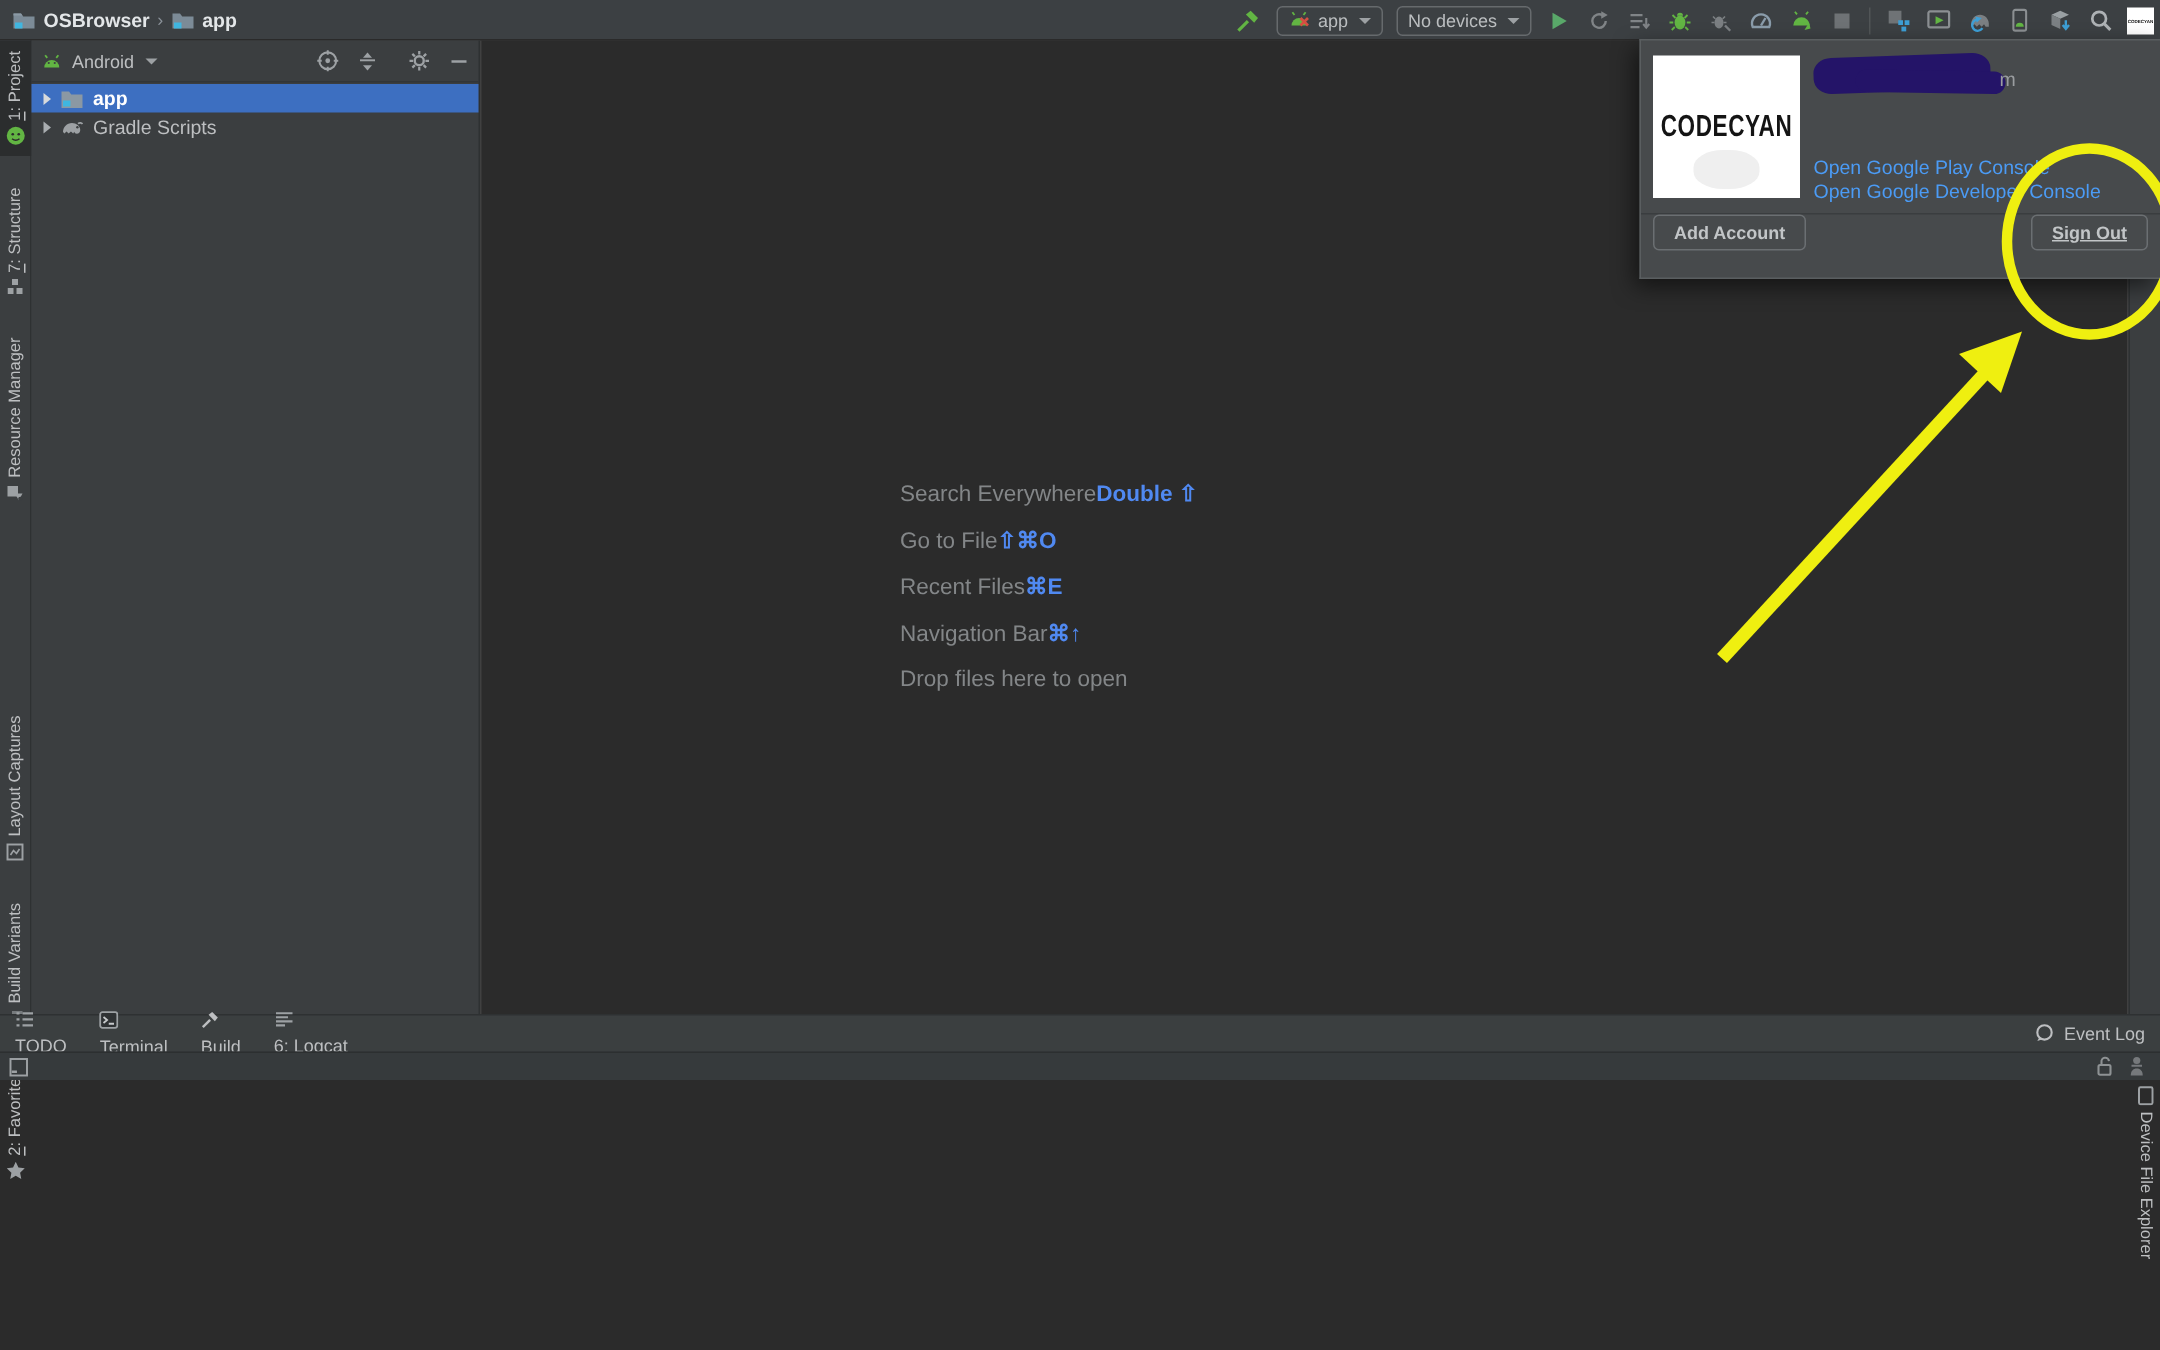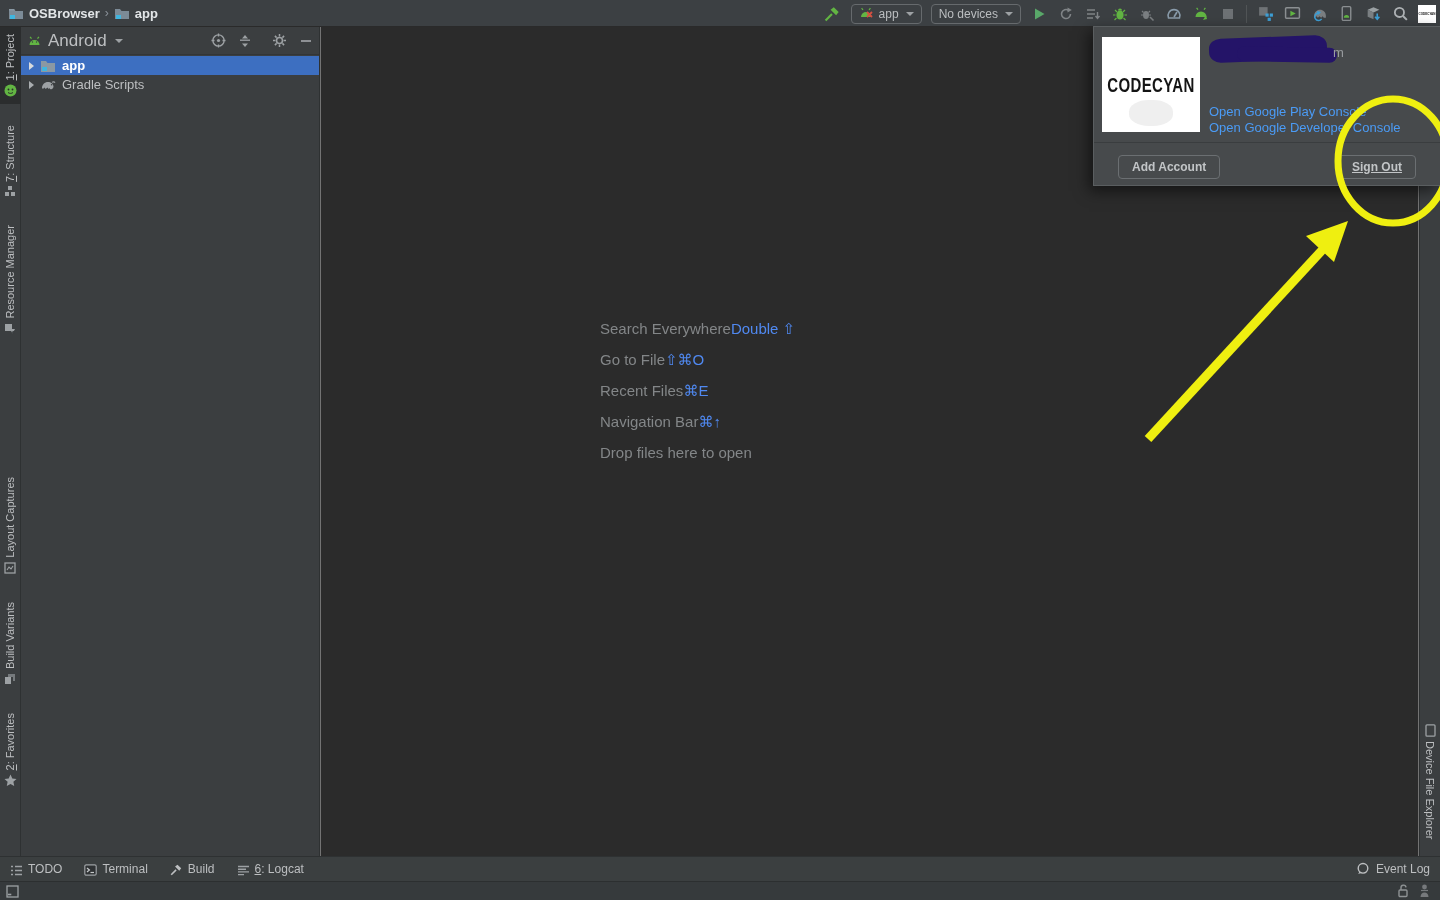--- a/index.html
+++ b/index.html
@@ -1,18 +1,18 @@
 <!DOCTYPE html>
 <html><head>
 <meta charset="utf-8">
 <style>
   * { margin:0; padding:0; box-sizing:border-box; }
   html,body { width:1440px; height:900px; overflow:hidden; background:#2b2b2b;
               font-family:"Liberation Sans", sans-serif; }
-  #app { position:relative; width:1440px; height:900px; background:#737373; }
+  #app { position:relative; width:1440px; height:720px; background:#404040; }
 
   
   .titlebar { position:absolute; top:0; left:0; right:0; height:27px;
               background:#3c4043; display:flex; align-items:center;
               border-bottom:1px solid #2a2a2a; }
   .breadcrumb { display:flex; align-items:center; gap:5px; padding-left:8px;
                 color:#e3e6e8; font-size:13px; font-weight:bold; }
   .crumb-sep { color:#8a9199; font-weight:normal; font-size:12px; }
   .main-toolbar { position:absolute; right:4px; top:0; height:27px;
                   display:flex; align-items:center; gap:9px; }
@@ -36,35 +36,35 @@
                  padding:7px 0; cursor:pointer; width:21px; }
   .stripe-item.active { background:#2b2d2e; }
   .v-up { writing-mode:vertical-rl; transform:rotate(180deg); font-size:11px; color:#bdbfc1; white-space:nowrap; }
   .v-down { writing-mode:vertical-rl; font-size:11px; color:#bdbfc1; white-space:nowrap; }
   .mnemo { text-decoration:underline; }
 
   
   .project-panel { position:absolute; left:21px; top:27px; width:299px; bottom:44px;
                    background:#3b3e40; border-right:1px solid #2e3132; }
   .panel-header { height:28px; display:flex; align-items:center; padding:0 6px;
-                  border-bottom:1px solid #323537; color:#bdbfc1; font-size:17px; }
+                  border-bottom:1px solid #323537; color:#bdbfc1; font-size:12px; }
   .panel-header .hdr-left { display:flex; align-items:center; gap:6px; cursor:pointer; }
   .panel-hdr-actions { margin-left:auto; display:flex; align-items:center; gap:12px; }
   .tree { padding-top:1px; }
   .tree-row { height:19px; display:flex; align-items:center; gap:6px; padding-left:8px;
               font-size:13px; color:#bdbfc1; cursor:pointer; }
   .tree-row.selected { background:#3d6fc1; color:#ffffff; font-weight:bold; }
   .tri-right { width:0; height:0; border-top:4px solid transparent; border-bottom:4px solid transparent;
                border-left:5px solid #a9adb0; }
 
   
   .editor { position:absolute; left:321px; top:27px; right:22px; bottom:44px; background:#2b2b2b; }
   .shortcuts { position:absolute; left:279px; top:293px; display:flex; flex-direction:column; gap:13px; }
   .sc-row { font-size:15px; color:#838688; display:flex; gap:0; align-items:baseline; }
-  .sc-keys { color:#5089f1; font-weight:normal; }
+  .sc-keys { color:#5089f1; font-weight:bold; }
 
   
   .popup { position:absolute; left:1093px; top:26px; width:347px; height:160px;
            background:#474a4c; border:1px solid #5a5e60; border-right:none;
            box-shadow:-4px 5px 14px rgba(0,0,0,.55); z-index:30; }
   .popup-body { display:flex; padding:10px 8px 6px 8px; height:115px; }
   .logo-box { width:98px; height:95px; background:#ffffff; display:flex; flex-direction:column;
               align-items:center; justify-content:center; position:relative; flex:0 0 auto; }
   .logo-text { font-size:15px; font-weight:bold; color:#141414; letter-spacing:.4px;
                transform:scaleY(1.35); }
@@ -72,32 +72,32 @@
                 border-radius:45%; }
   .popup-right { margin-left:9px; display:flex; flex-direction:column; flex:1; }
   .email-line { position:relative; height:30px; }
   .scribble { position:absolute; left:0; top:0; width:118px; height:24px; background:#241468;
               border-radius:12px/10px; transform:rotate(-2deg); }
   .scribble2 { position:absolute; left:28px; top:10px; width:100px; height:15px; background:#241468;
                border-radius:8px; transform:rotate(1deg); }
   .email-suffix { position:absolute; left:124px; top:8px; color:#9a9da0; font-size:13px; }
   .popup-links { margin-top:auto; display:flex; flex-direction:column; }
   .popup-link { color:#4b9bf5; font-size:13px; line-height:16px; cursor:pointer; text-decoration:none; }
-  .popup-footer { border-top:1px solid #3a3d3f; height:37px; display:flex; align-items:flex-end;
-                  padding:0 24px; }
+  .popup-footer { border-top:1px solid #3a3d3f; height:37px; display:flex; align-items:flex-start;
+                  padding:0 8px; }
   .pbtn { border:1px solid #6b6f72; border-radius:4px; background:transparent; color:#c2c5c7;
           font-size:12px; font-weight:bold; padding:4px 13px; cursor:pointer;
           font-family:"Liberation Sans", sans-serif; }
   .pbtn.signout { margin-left:auto;text-decoration:underline; }
 
   
   .bottom-toolbar { position:absolute; left:0; right:0; bottom:19px; height:25px; background:#3b3f40;
                     border-top:1px solid #2e3132; display:flex; align-items:center;
                     padding:0 10px; color:#bdbfc1; font-size:12px; }
-  .bt-item { display:flex; align-items:flex-end; gap:5px; margin-right:22px; cursor:pointer; }
+  .bt-item { display:flex; align-items:flex-start; gap:5px; margin-right:22px; cursor:pointer;flex-direction:column; }
   .bt-right { margin-left:auto; display:flex; align-items:center; gap:6px; cursor:pointer; }
   .statusbar { position:absolute; left:0; right:0; bottom:0; height:19px; background:#363a3c;
                border-top:1px solid #2c2f30; display:flex; align-items:center; padding:0 6px;
                font-size:12px; color:#b3b6b8; }
   .status-right { margin-left:auto; display:flex; align-items:center; gap:10px; padding-right:4px; }
 
   
   .annotation { position:absolute; left:0; top:0; width:1440px; height:900px; z-index:60;
                 pointer-events:none; }
 

